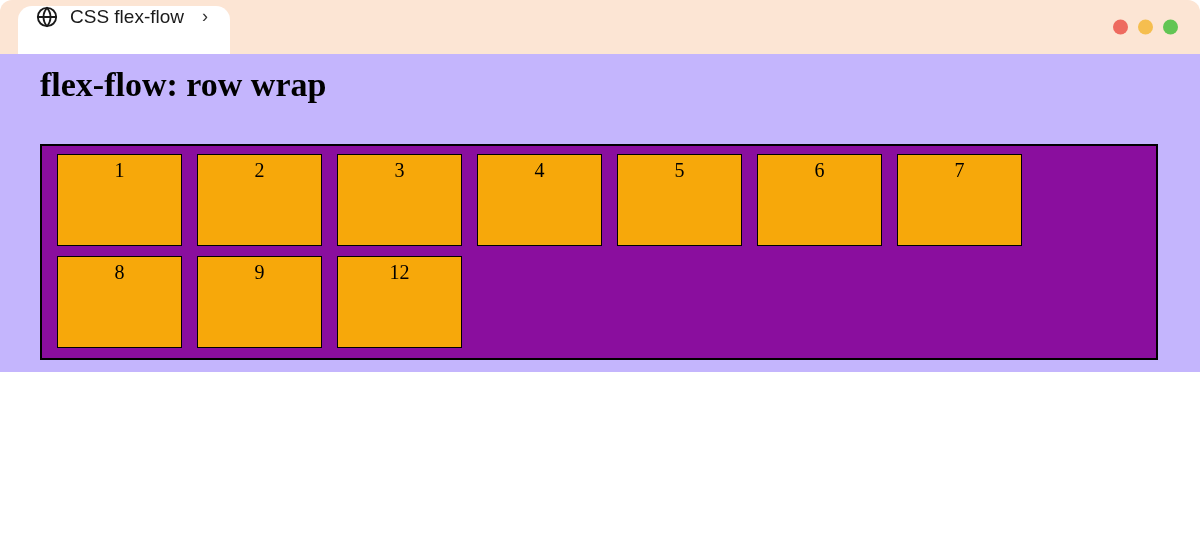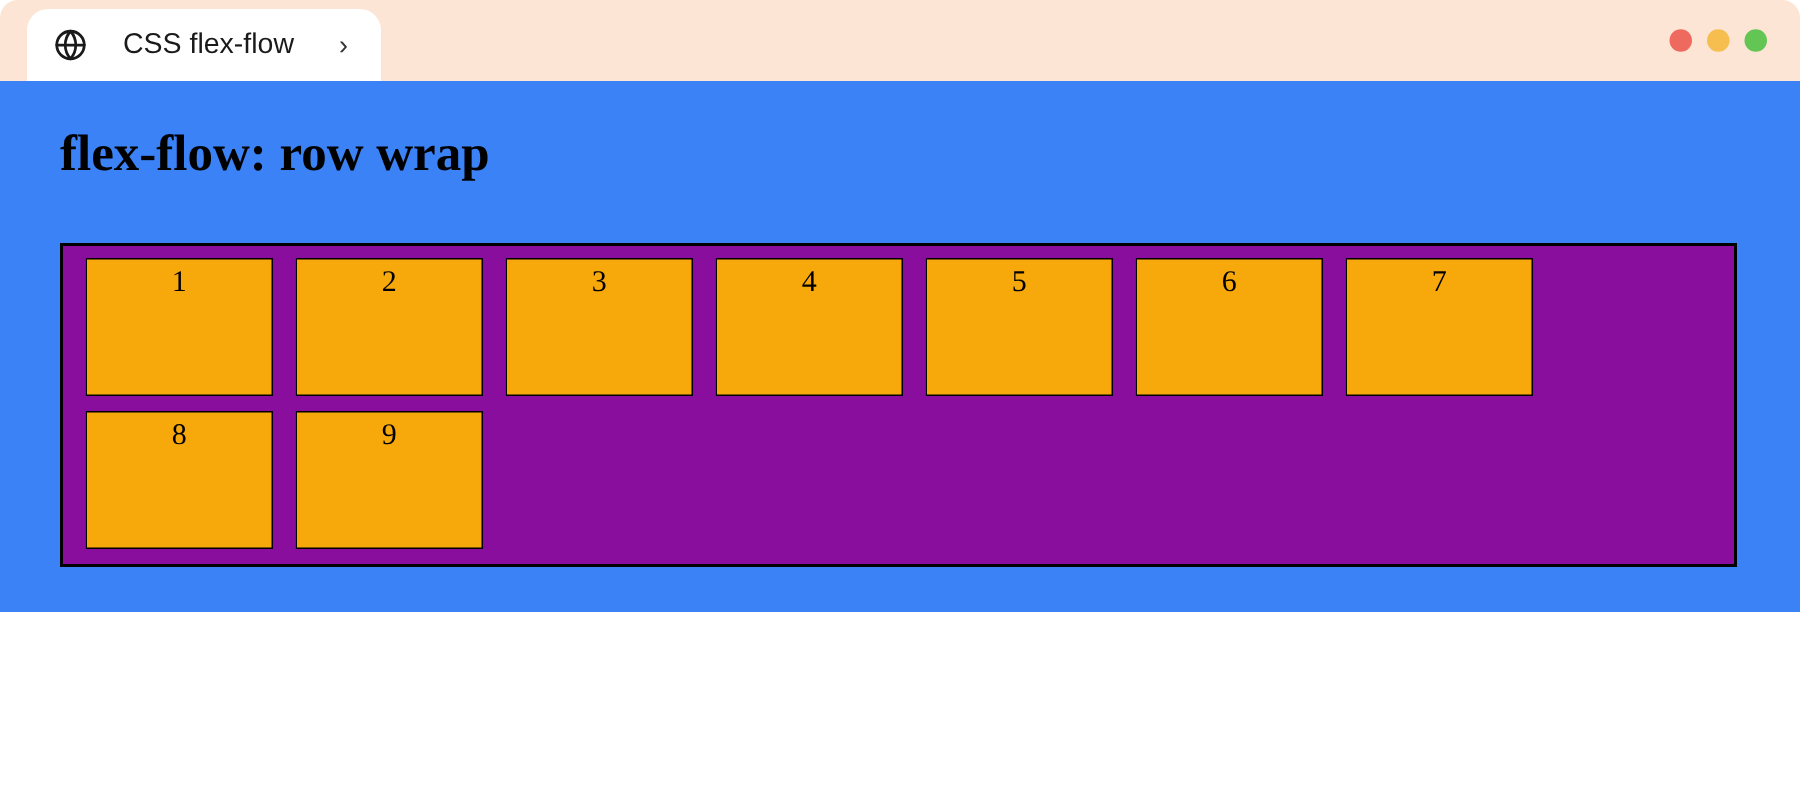--- a/index.html
+++ b/index.html
@@ -17,23 +17,23 @@
       align-items: flex-end;
       padding: 0 18px;
       position: relative;
       border-radius: 12px 12px 0 0;
     }
     .tab {
       background: #fff;
       border-radius: 14px 14px 0 0;
       height: 48px;
       display: flex;
-      align-items: center;
+      align-items: flex-start;
       padding: 0 22px 0 18px;
-      gap: 24px;
+      gap: 12px;
       font-family: -apple-system, BlinkMacSystemFont, 'Segoe UI', Arial, sans-serif;
       font-size: 19px;
       color: #1a1a1a;
       margin-top: 6px;
     }
     .tab .globe-icon svg { display: block; }
     .tab .chevron {
       color: #333;
       font-size: 18px;
       margin-left: 6px;
@@ -49,22 +49,22 @@
     .window-controls .dot {
       width: 15px;
       height: 15px;
       border-radius: 50%;
     }
     .dot.red { background: #ee6a5f; }
     .dot.yellow { background: #f5be4f; }
     .dot.green { background: #62c554; }
 
     .content {
-      padding: 30px 40px;
-      background: #3b82f6;
+      padding: 12px 40px;
+      background: #c4b5fd;
     }
     h1.heading {
       font-family: Georgia, 'Times New Roman', serif;
       font-weight: bold;
       font-size: 34px;
       color: #000;
       margin-bottom: 40px;
     }
     .flex-container {
       background: #8a0e9e;
@@ -117,14 +117,15 @@
   <div class="flex-container">
     <div class="flex-item">1</div>
     <div class="flex-item">2</div>
     <div class="flex-item">3</div>
     <div class="flex-item">4</div>
     <div class="flex-item">5</div>
     <div class="flex-item">6</div>
     <div class="flex-item">7</div>
     <div class="flex-item">8</div>
     <div class="flex-item">9</div>
+    <div class="flex-item">12</div>
   </div>
 </div>
 
 </body></html>

